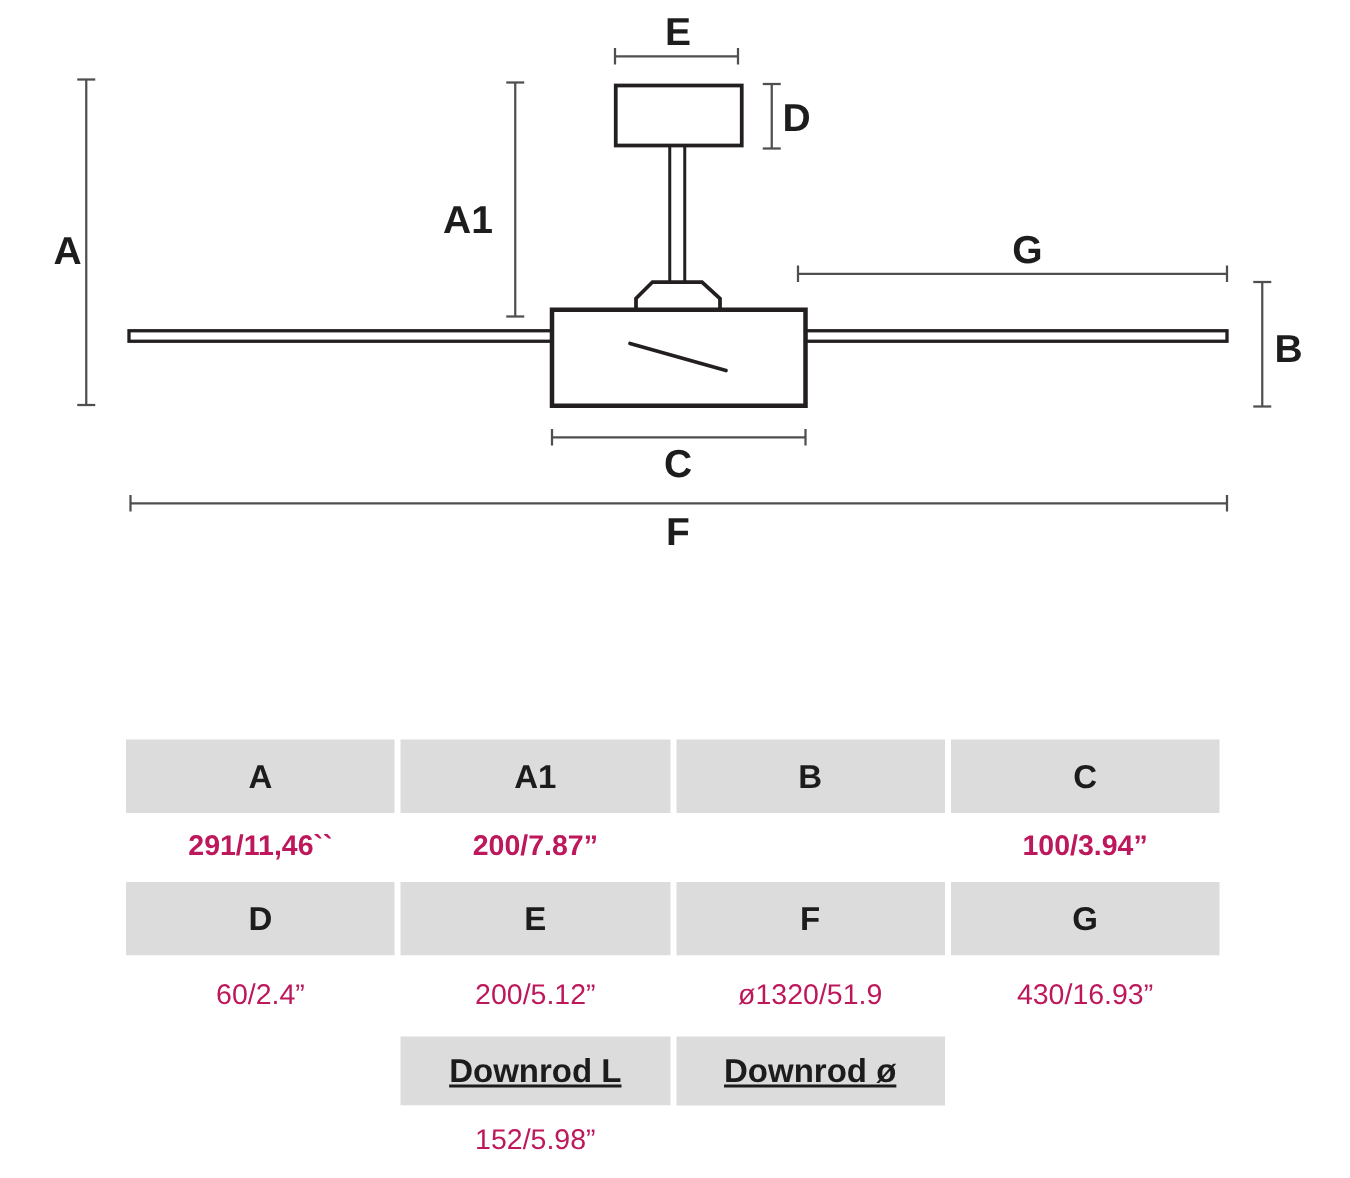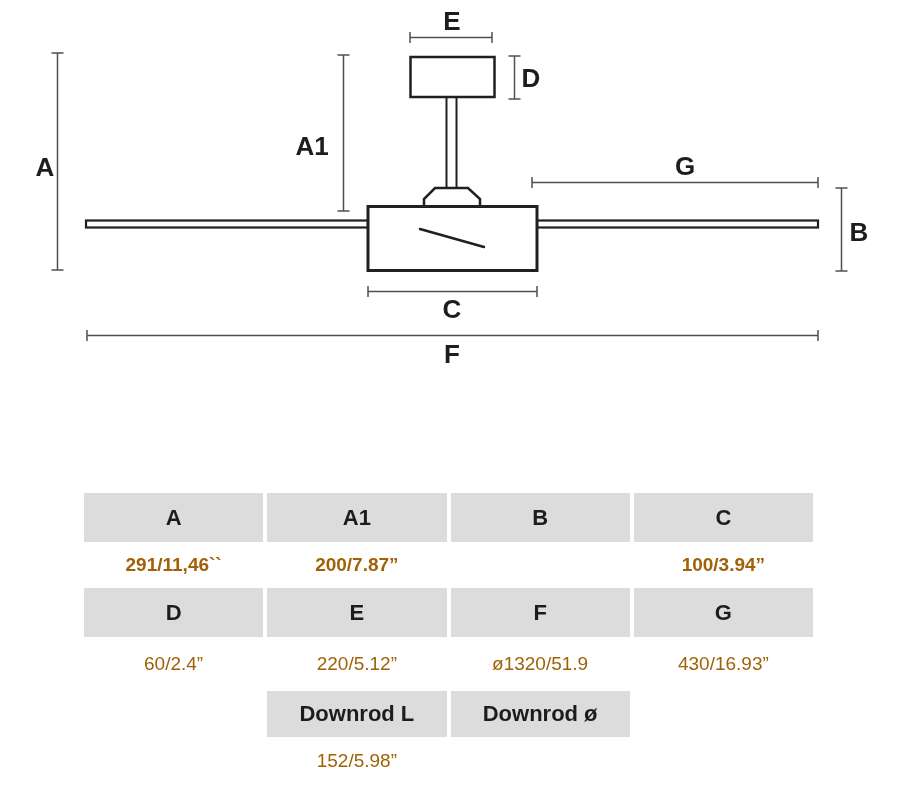--- a/index.html
+++ b/index.html
@@ -43,29 +43,29 @@
     justify-content: center;
     font-weight: bold;
     font-size: 22px;
     color: #1c1c1c;
   }
   .td-cell {
     display: flex;
     align-items: center;
     justify-content: center;
     font-size: 19px;
-    color: #a16207;
+    color: #be185d;
     background: #ffffff;
   }
   .td-cell.bold { font-weight: bold; }
   .r1 { grid-row: 1; }
   .r2 { grid-row: 2; font-weight: bold; }
   .r3 { grid-row: 3; }
   .r4 { grid-row: 4; }
-  .r5 { grid-row: 5; }
+  .r5 { grid-row: 5; text-decoration: underline; }
   .r6 { grid-row: 6; }
   .c1 { grid-column: 1; }
   .c2 { grid-column: 2; }
   .c3 { grid-column: 3; }
   .c4 { grid-column: 4; }
 </style>
 </head>
 <body>
 
 <div class="stage">
@@ -156,21 +156,21 @@
     <div class="td-cell bold r2 c1">291/11,46``</div>
     <div class="td-cell r2 c2">200/7.87”</div>
     <div class="td-cell r2 c4">100/3.94”</div>
 
     <div class="th-cell r3 c1">D</div>
     <div class="th-cell r3 c2">E</div>
     <div class="th-cell r3 c3">F</div>
     <div class="th-cell r3 c4">G</div>
 
     <div class="td-cell r4 c1">60/2.4”</div>
-    <div class="td-cell r4 c2">220/5.12”</div>
+    <div class="td-cell r4 c2">200/5.12”</div>
     <div class="td-cell r4 c3">ø1320/51.9</div>
     <div class="td-cell r4 c4">430/16.93”</div>
 
     <div class="th-cell r5 c2">Downrod L</div>
     <div class="th-cell r5 c3">Downrod ø</div>
 
     <div class="td-cell r6 c2">152/5.98”</div>
   </div>
 
 </div>

